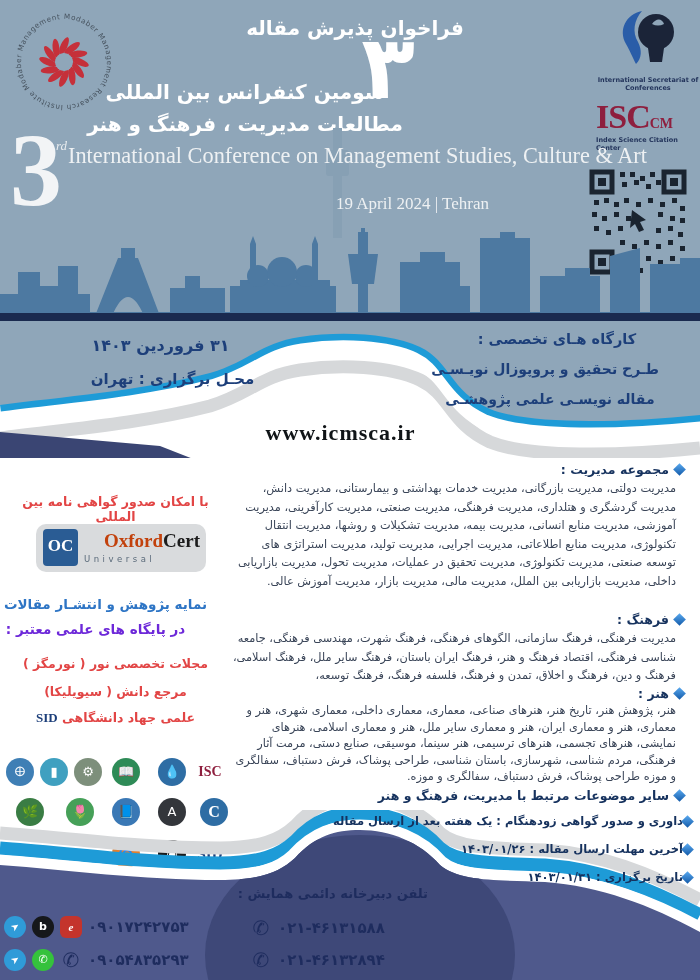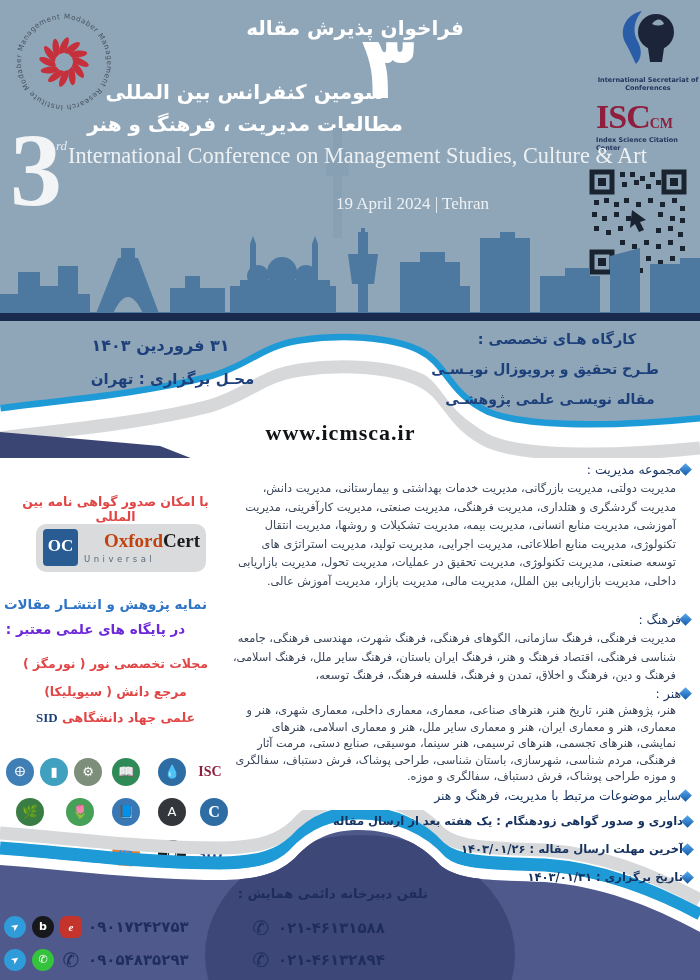--- a/index.html
+++ b/index.html
@@ -57,22 +57,22 @@
   .idx2{left:3px;top:163px;width:185px;color:#6d28d9;font-weight:bold;font-size:13.5px;}
   .jrn{color:#E24545;font-weight:bold;font-size:12.5px;}
   .j1{left:8px;top:198px;width:215px;}
   .j2{left:8px;top:226px;width:215px;}
   .j3{left:8px;top:252px;width:215px;}
   .sid-en{color:#1D3F7A;font-family:"Liberation Serif",serif;font-size:13px;}
   .plogo{width:28px;height:28px;border-radius:50%;color:#fff;font-size:13px;text-align:center;line-height:28px;}
   .plogo-txt{font-family:"Liberation Serif",serif;font-weight:bold;}
   
   .rcol{left:230px;top:0;width:462px;height:430px;}
-  .sec-head{right:2px;display:flex;flex-direction:row;align-items:center;direction:rtl;
-            color:#16325E;font-weight:normal;font-size:12.5px;}
+  .sec-head{right:8px;display:flex;flex-direction:row;align-items:center;direction:rtl;gap:6px;
+            color:#16325E;font-weight:bold;font-size:12.5px;}
   .diamond{width:9px;height:9px;transform:rotate(45deg);flex:0 0 auto;
            background:linear-gradient(135deg,#5AAAF0,#1259A8);}
   .body-fa{right:16px;width:446px;color:#3A4558;font-size:11.3px;text-align:right;}
   .mg-h{top:4px;} .mg-b{top:22px;line-height:18.6px;}
   .cu-h{top:154px;} .cu-b{top:172px;line-height:18.6px;}
   .ar-h{top:228px;} .ar-b{top:245px;line-height:16.6px;}
   .ot-h{top:330px;}
   .dl{right:0;display:flex;flex-direction:row;align-items:center;direction:rtl;
       color:#16325E;font-weight:bold;font-size:11.5px;z-index:3;}
   .dl1{top:356px;} .dl2{top:384px;} .dl3{top:412px;}

